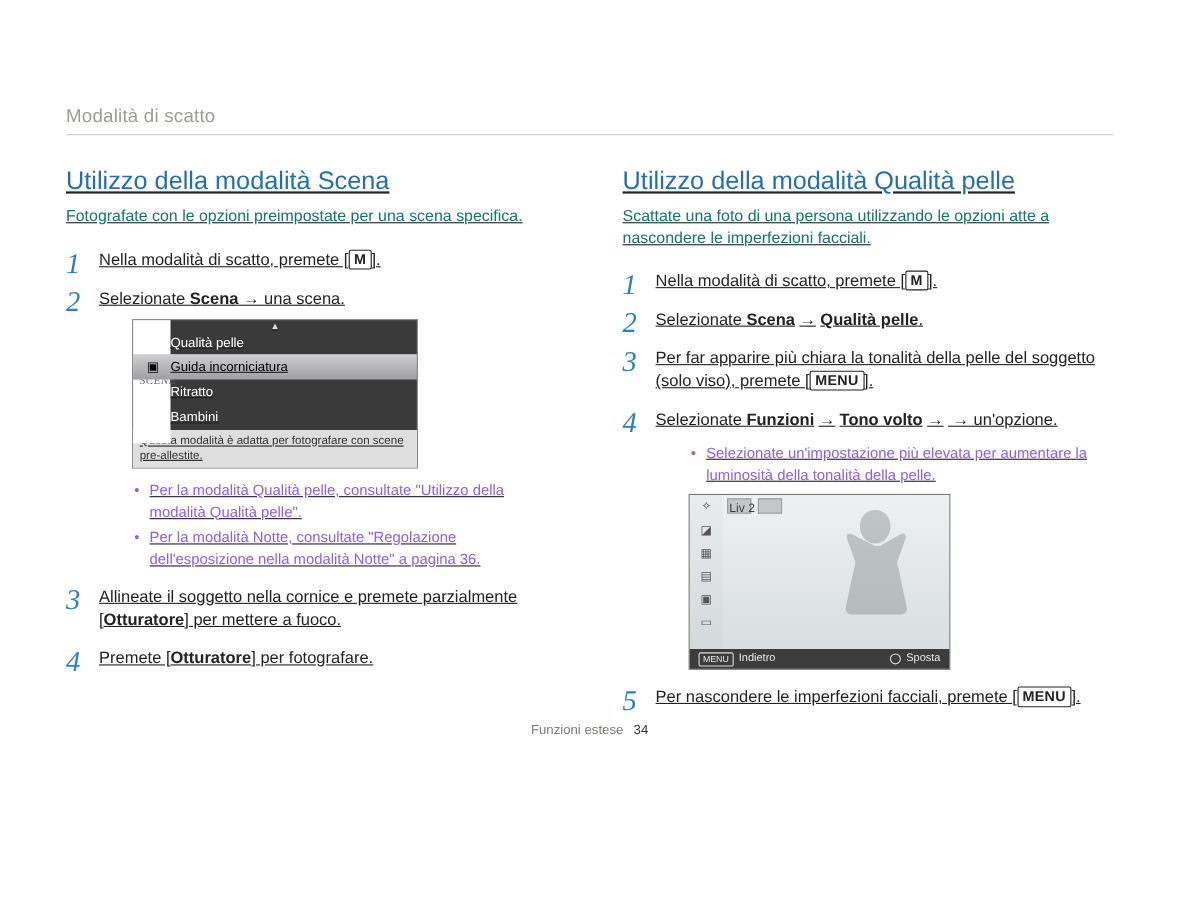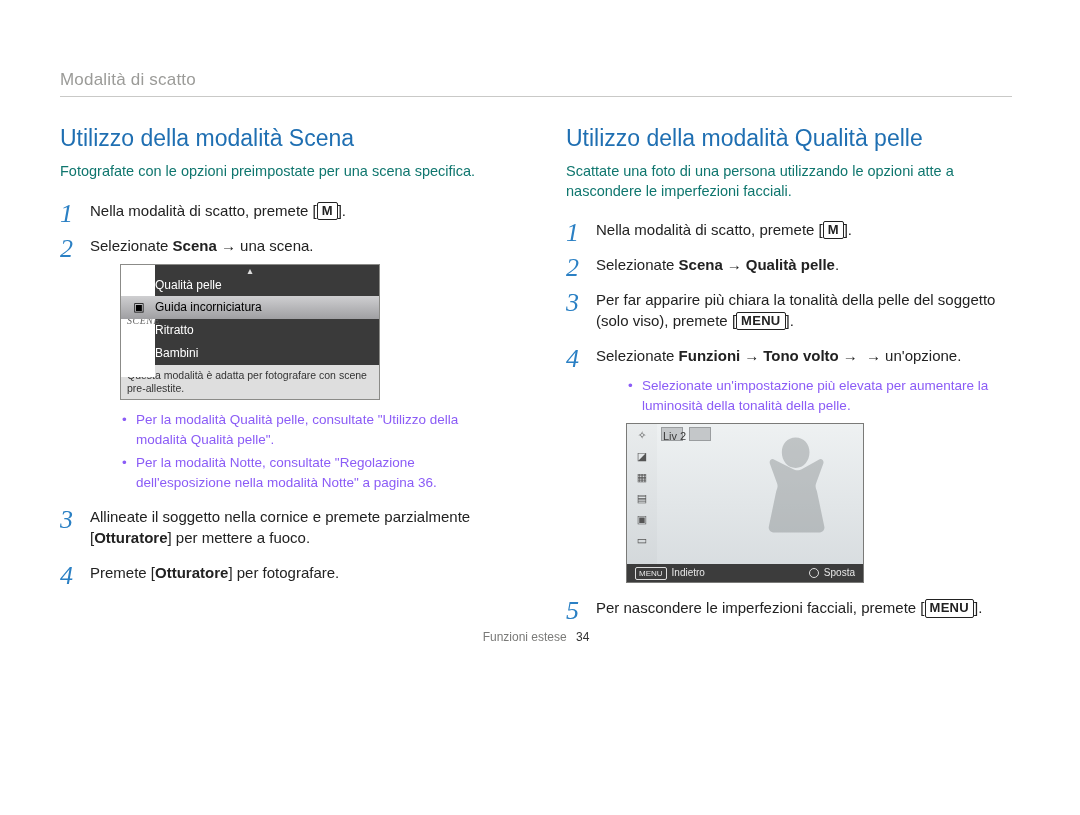--- a/index.html
+++ b/index.html
@@ -1,20 +1,20 @@
 <!DOCTYPE html>
 <html><head>
 <meta charset="utf-8">
 <style>
   * { box-sizing: border-box; margin: 0; padding: 0; }
   html, body { width: 1080px; height: 815px; background: #fff; font-family: Arial, Helvetica, sans-serif; color: #222; }
-  .page { padding: 70px 60px 30px 60px; width: 1072px; position: relative; }
+  .page { padding: 96px 60px 30px 60px; width: 1072px; position: relative; }
   .header { font-size: 17px; color: #9b9b98; font-weight: 300; letter-spacing: .2px; margin-bottom: 6px; }
   .hr { border: none; border-top: 1px solid #c9c9c7; margin-bottom: 28px; }
-  .columns { display: flex; gap: 60px; }
+  .columns { display: flex; gap: 60px; text-decoration: underline; }
   .col { flex: 1 1 0; }
   h2.section-title { color: #1f6fb2; font-size: 23px; font-weight: 400; margin-bottom: 10px; }
   p.subtitle { font-size: 14.5px; color: #0f766e; line-height: 1.35; margin-bottom: 18px; }
   ol.steps { list-style: none; counter-reset: step; }
   ol.steps > li { position: relative; padding-left: 30px; margin-bottom: 14px; font-size: 15px; line-height: 1.4; }
   ol.steps > li .stepnum { position: absolute; left: 0; top: -4px; font-family: "Times New Roman", serif; font-style: italic; font-size: 26px; color: #2b80c4; font-weight: 400; }
   .bold { font-weight: 700; }
   .key { display: inline-block; border: 1.4px solid #222; padding: 0 4px; font-weight: 700; font-size: 13px; line-height: 1.25; border-radius: 2px; vertical-align: 1px; }
   .key.menu { font-family: Arial; letter-spacing: .3px; }
   ul.bullets { list-style: none; margin: 10px 0 8px 32px; }

